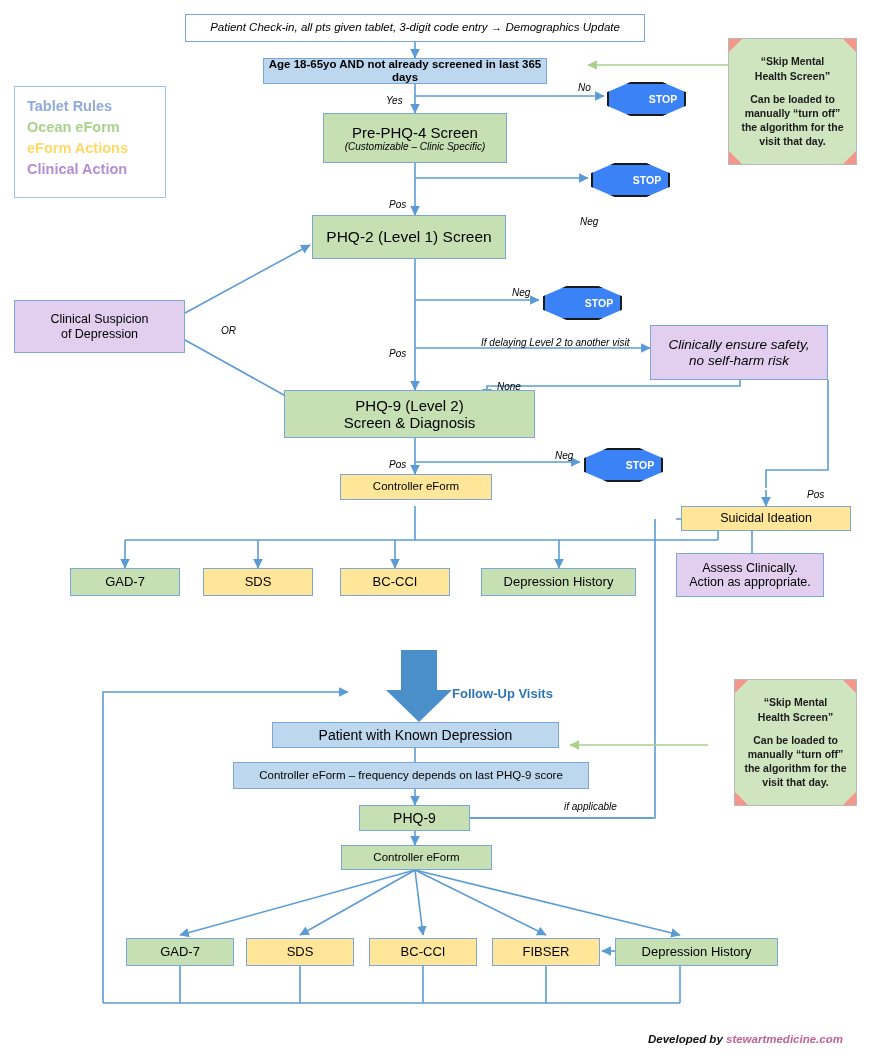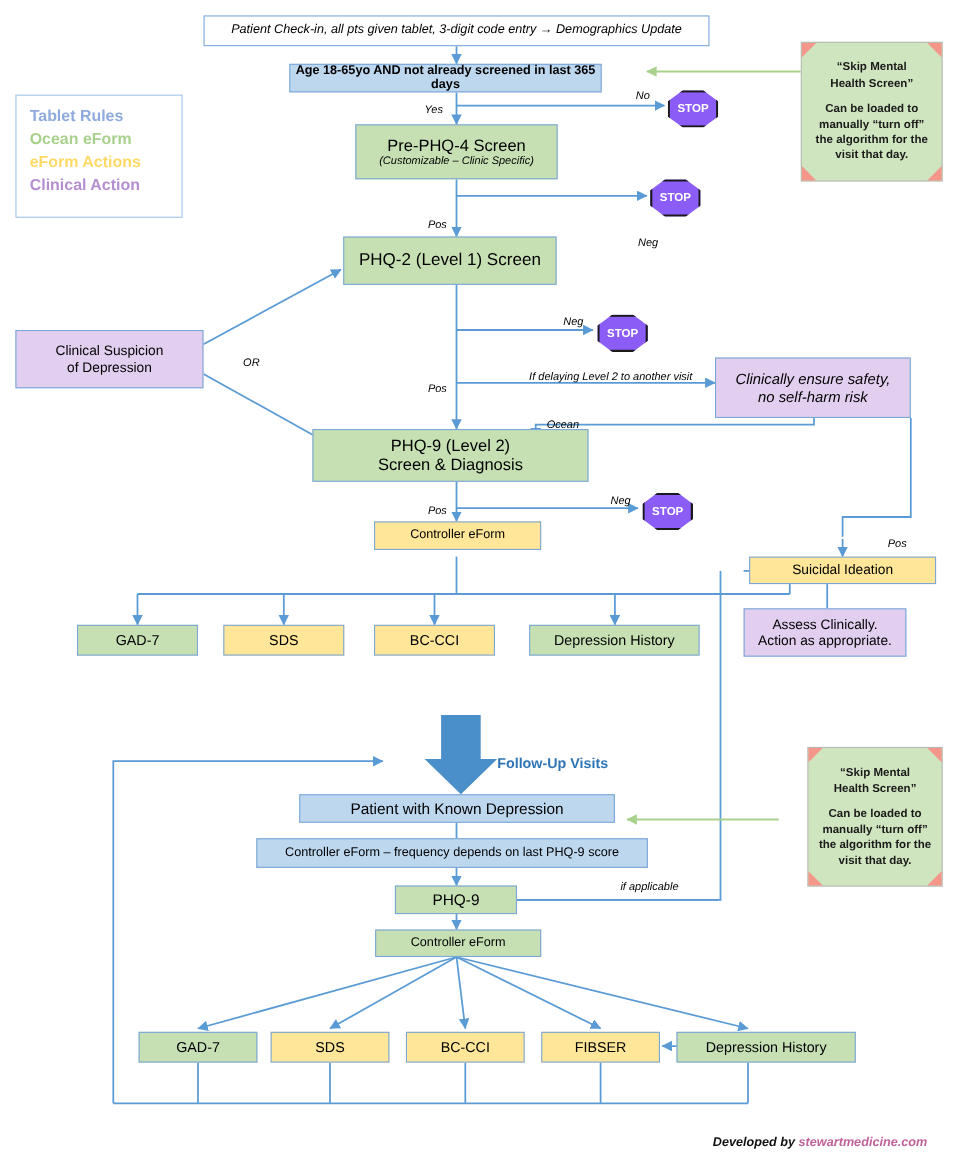--- a/index.html
+++ b/index.html
@@ -13,24 +13,24 @@
   .yellow{background:#ffe699;}
   .purple{background:#e2cff0;}
   .white{background:#ffffff;}
   .ital{font-style:italic;}
   .sub{font-style:italic;font-size:10px;}
   .edge-label{position:absolute;font-style:italic;font-size:10px;color:#000;white-space:nowrap;}
   .legend{position:absolute;box-sizing:border-box;border:1px solid #9dc3e6;background:#fff;
           padding:9px 12px;}
   .legend div{font-weight:bold;font-size:14.5px;line-height:1.45;}
   .lg1{color:#8faadc;} .lg2{color:#a9d18e;} .lg3{color:#ffd966;} .lg4{color:#b58ed1;}
-  .stop{position:absolute;width:42px;height:30px;background:#8b5cf6;border:2px solid #1a1a1a;
+  .stop{position:absolute;width:42px;height:30px;background:#3b82f6;border:2px solid #1a1a1a;
         color:#fff;font-size:10.5px;font-weight:bold;display:flex;align-items:center;
         justify-content:center;
-        clip-path:polygon(30% 0,70% 0,100% 30%,100% 70%,70% 100%,30% 100%,0 70%,0 30%);}
+        clip-path:polygon(30% 0,70% 0,100% 30%,100% 70%,70% 100%,30% 100%,0 70%,0 30%);padding-left:33px;}
   .note{position:absolute;box-sizing:border-box;background:#cfe5bf;border:1px solid #b9b9b9;
         display:flex;flex-direction:column;align-items:center;justify-content:center;
         text-align:center;font-size:10.5px;font-weight:bold;color:#1a1a1a;line-height:1.35;
         padding:6px;}
   .note .corner{position:absolute;width:0;height:0;}
   .note .c-tl{top:0;left:0;border-top:13px solid #f4978a;border-right:13px solid transparent;}
   .note .c-tr{top:0;right:0;border-top:13px solid #f4978a;border-left:13px solid transparent;}
   .note .c-bl{bottom:0;left:0;border-bottom:13px solid #f4978a;border-right:13px solid transparent;}
   .note .c-br{bottom:0;right:0;border-bottom:13px solid #f4978a;border-left:13px solid transparent;}
   .note p{margin:0;}
@@ -188,21 +188,21 @@
   <div class="stop" style="left:584px;top:448px;">STOP</div>
 
   <div class="edge-label" style="left:386px;top:95px;">Yes</div>
   <div class="edge-label" style="left:578px;top:82px;">No</div>
   <div class="edge-label" style="left:389px;top:199px;">Pos</div>
   <div class="edge-label" style="left:580px;top:216px;">Neg</div>
   <div class="edge-label" style="left:512px;top:287px;">Neg</div>
   <div class="edge-label" style="left:389px;top:348px;">Pos</div>
   <div class="edge-label" style="left:221px;top:325px;">OR</div>
   <div class="edge-label" style="left:481px;top:337px;">If delaying Level 2 to another visit</div>
-  <div class="edge-label" style="left:497px;top:381px;">Ocean</div>
+  <div class="edge-label" style="left:497px;top:381px;">None</div>
   <div class="edge-label" style="left:389px;top:459px;">Pos</div>
   <div class="edge-label" style="left:555px;top:450px;">Neg</div>
   <div class="edge-label" style="left:807px;top:489px;">Pos</div>
 
   <div class="note" style="left:728px;top:38px;width:129px;height:127px;">
     <span class="corner c-tl"></span>
     <span class="corner c-tr"></span>
     <span class="corner c-bl"></span>
     <span class="corner c-br"></span>
     <p>

